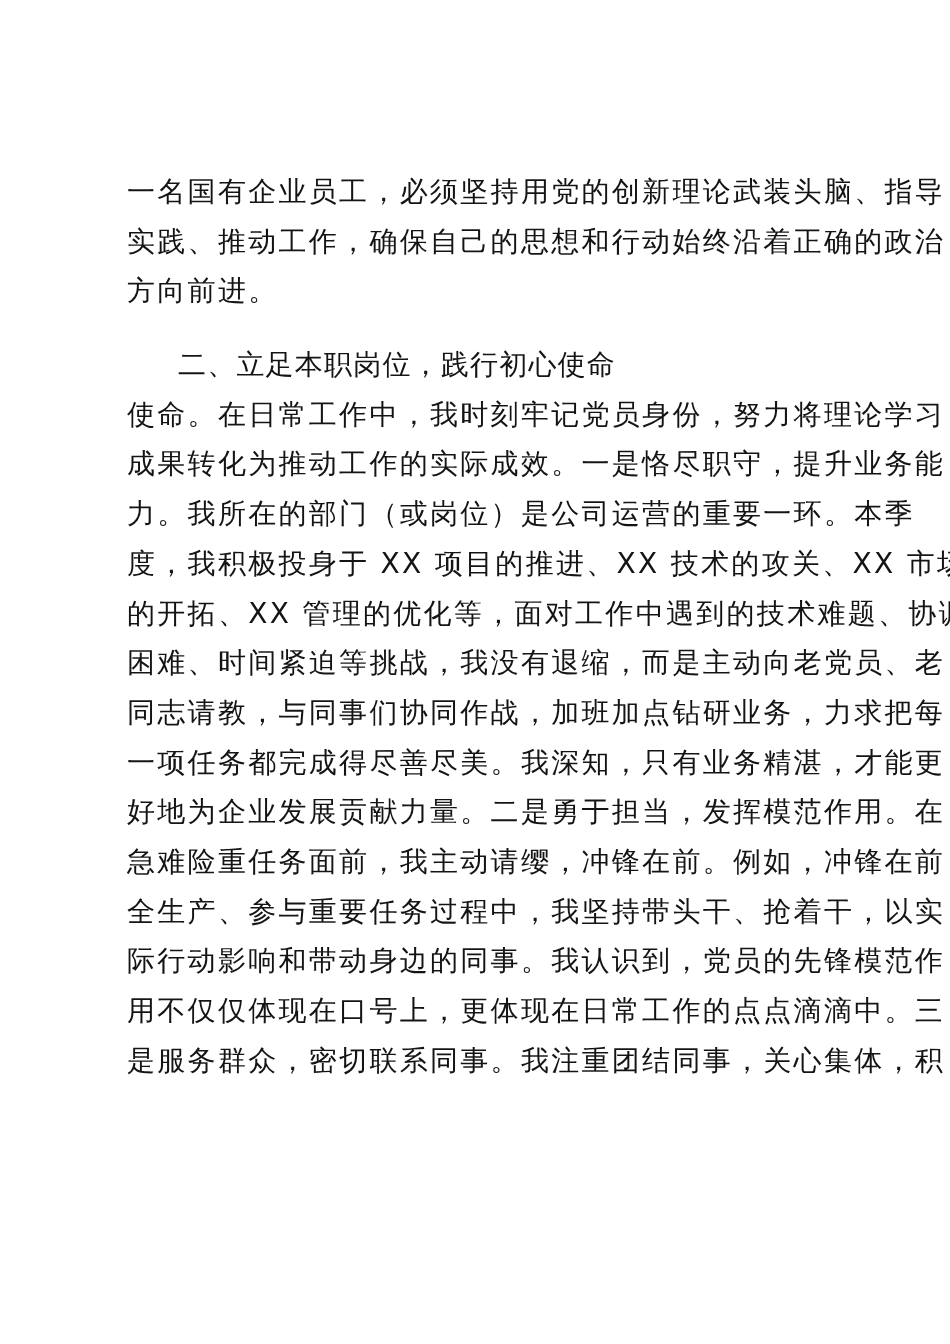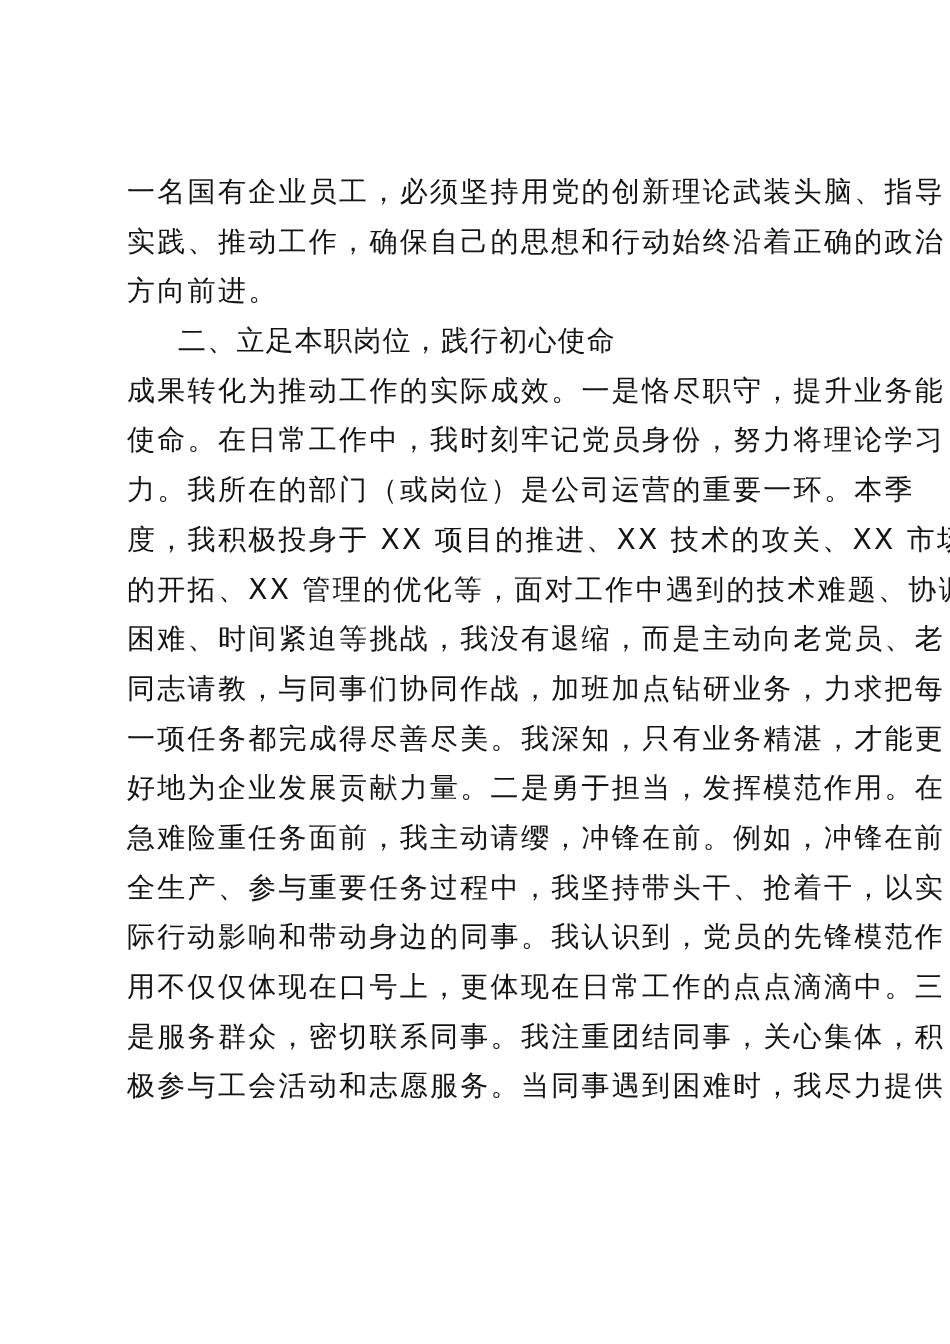--- a/index.html
+++ b/index.html
@@ -36,50 +36,50 @@
       white-space: nowrap;
       height: 49.7px;
       letter-spacing: 2.3px;
     }
     .line.indent {
       padding-left: 51px;
     }
     .heading {
       font-family: "DejaVu Serif", "Liberation Serif", serif;
       letter-spacing: 1.2px;
+      margin-top: 24px;
     }
   </style>
 </head>
 <body>
 
 <div class="page">
   <div class="text-block">
 
     <div>
       <span class="line">一名国有企业员工，必须坚持用党的创新理论武装头脑、指导</span>
       <span class="line">实践、推动工作，确保自己的思想和行动始终沿着正确的政治</span>
       <span class="line">方向前进。</span>
     </div>
 
     <div>
       <span class="line indent heading">二、立足本职岗位，践行初心使命</span>
     </div>
 
     <div>
+      <span class="line">使命。在日常工作中，我时刻牢记党员身份，努力将理论学习</span>
       <span class="line">成果转化为推动工作的实际成效。一是恪尽职守，提升业务能</span>
-      <span class="line">使命。在日常工作中，我时刻牢记党员身份，努力将理论学习</span>
       <span class="line">力。我所在的部门（或岗位）是公司运营的重要一环。本季</span>
       <span class="line">度，我积极投身于 XX 项目的推进、XX 技术的攻关、XX 市场</span>
       <span class="line">的开拓、XX 管理的优化等，面对工作中遇到的技术难题、协调</span>
       <span class="line">困难、时间紧迫等挑战，我没有退缩，而是主动向老党员、老</span>
       <span class="line">同志请教，与同事们协同作战，加班加点钻研业务，力求把每</span>
       <span class="line">一项任务都完成得尽善尽美。我深知，只有业务精湛，才能更</span>
       <span class="line">好地为企业发展贡献力量。二是勇于担当，发挥模范作用。在</span>
       <span class="line">急难险重任务面前，我主动请缨，冲锋在前。例如，冲锋在前</span>
       <span class="line">全生产、参与重要任务过程中，我坚持带头干、抢着干，以实</span>
       <span class="line">际行动影响和带动身边的同事。我认识到，党员的先锋模范作</span>
       <span class="line">用不仅仅体现在口号上，更体现在日常工作的点点滴滴中。三</span>
       <span class="line">是服务群众，密切联系同事。我注重团结同事，关心集体，积</span>
-      <span class="line">极参与工会活动和志愿服务。当同事遇到困难时，我尽力提供</span>
     </div>
 
   </div>
 </div>
 
 </body></html>

